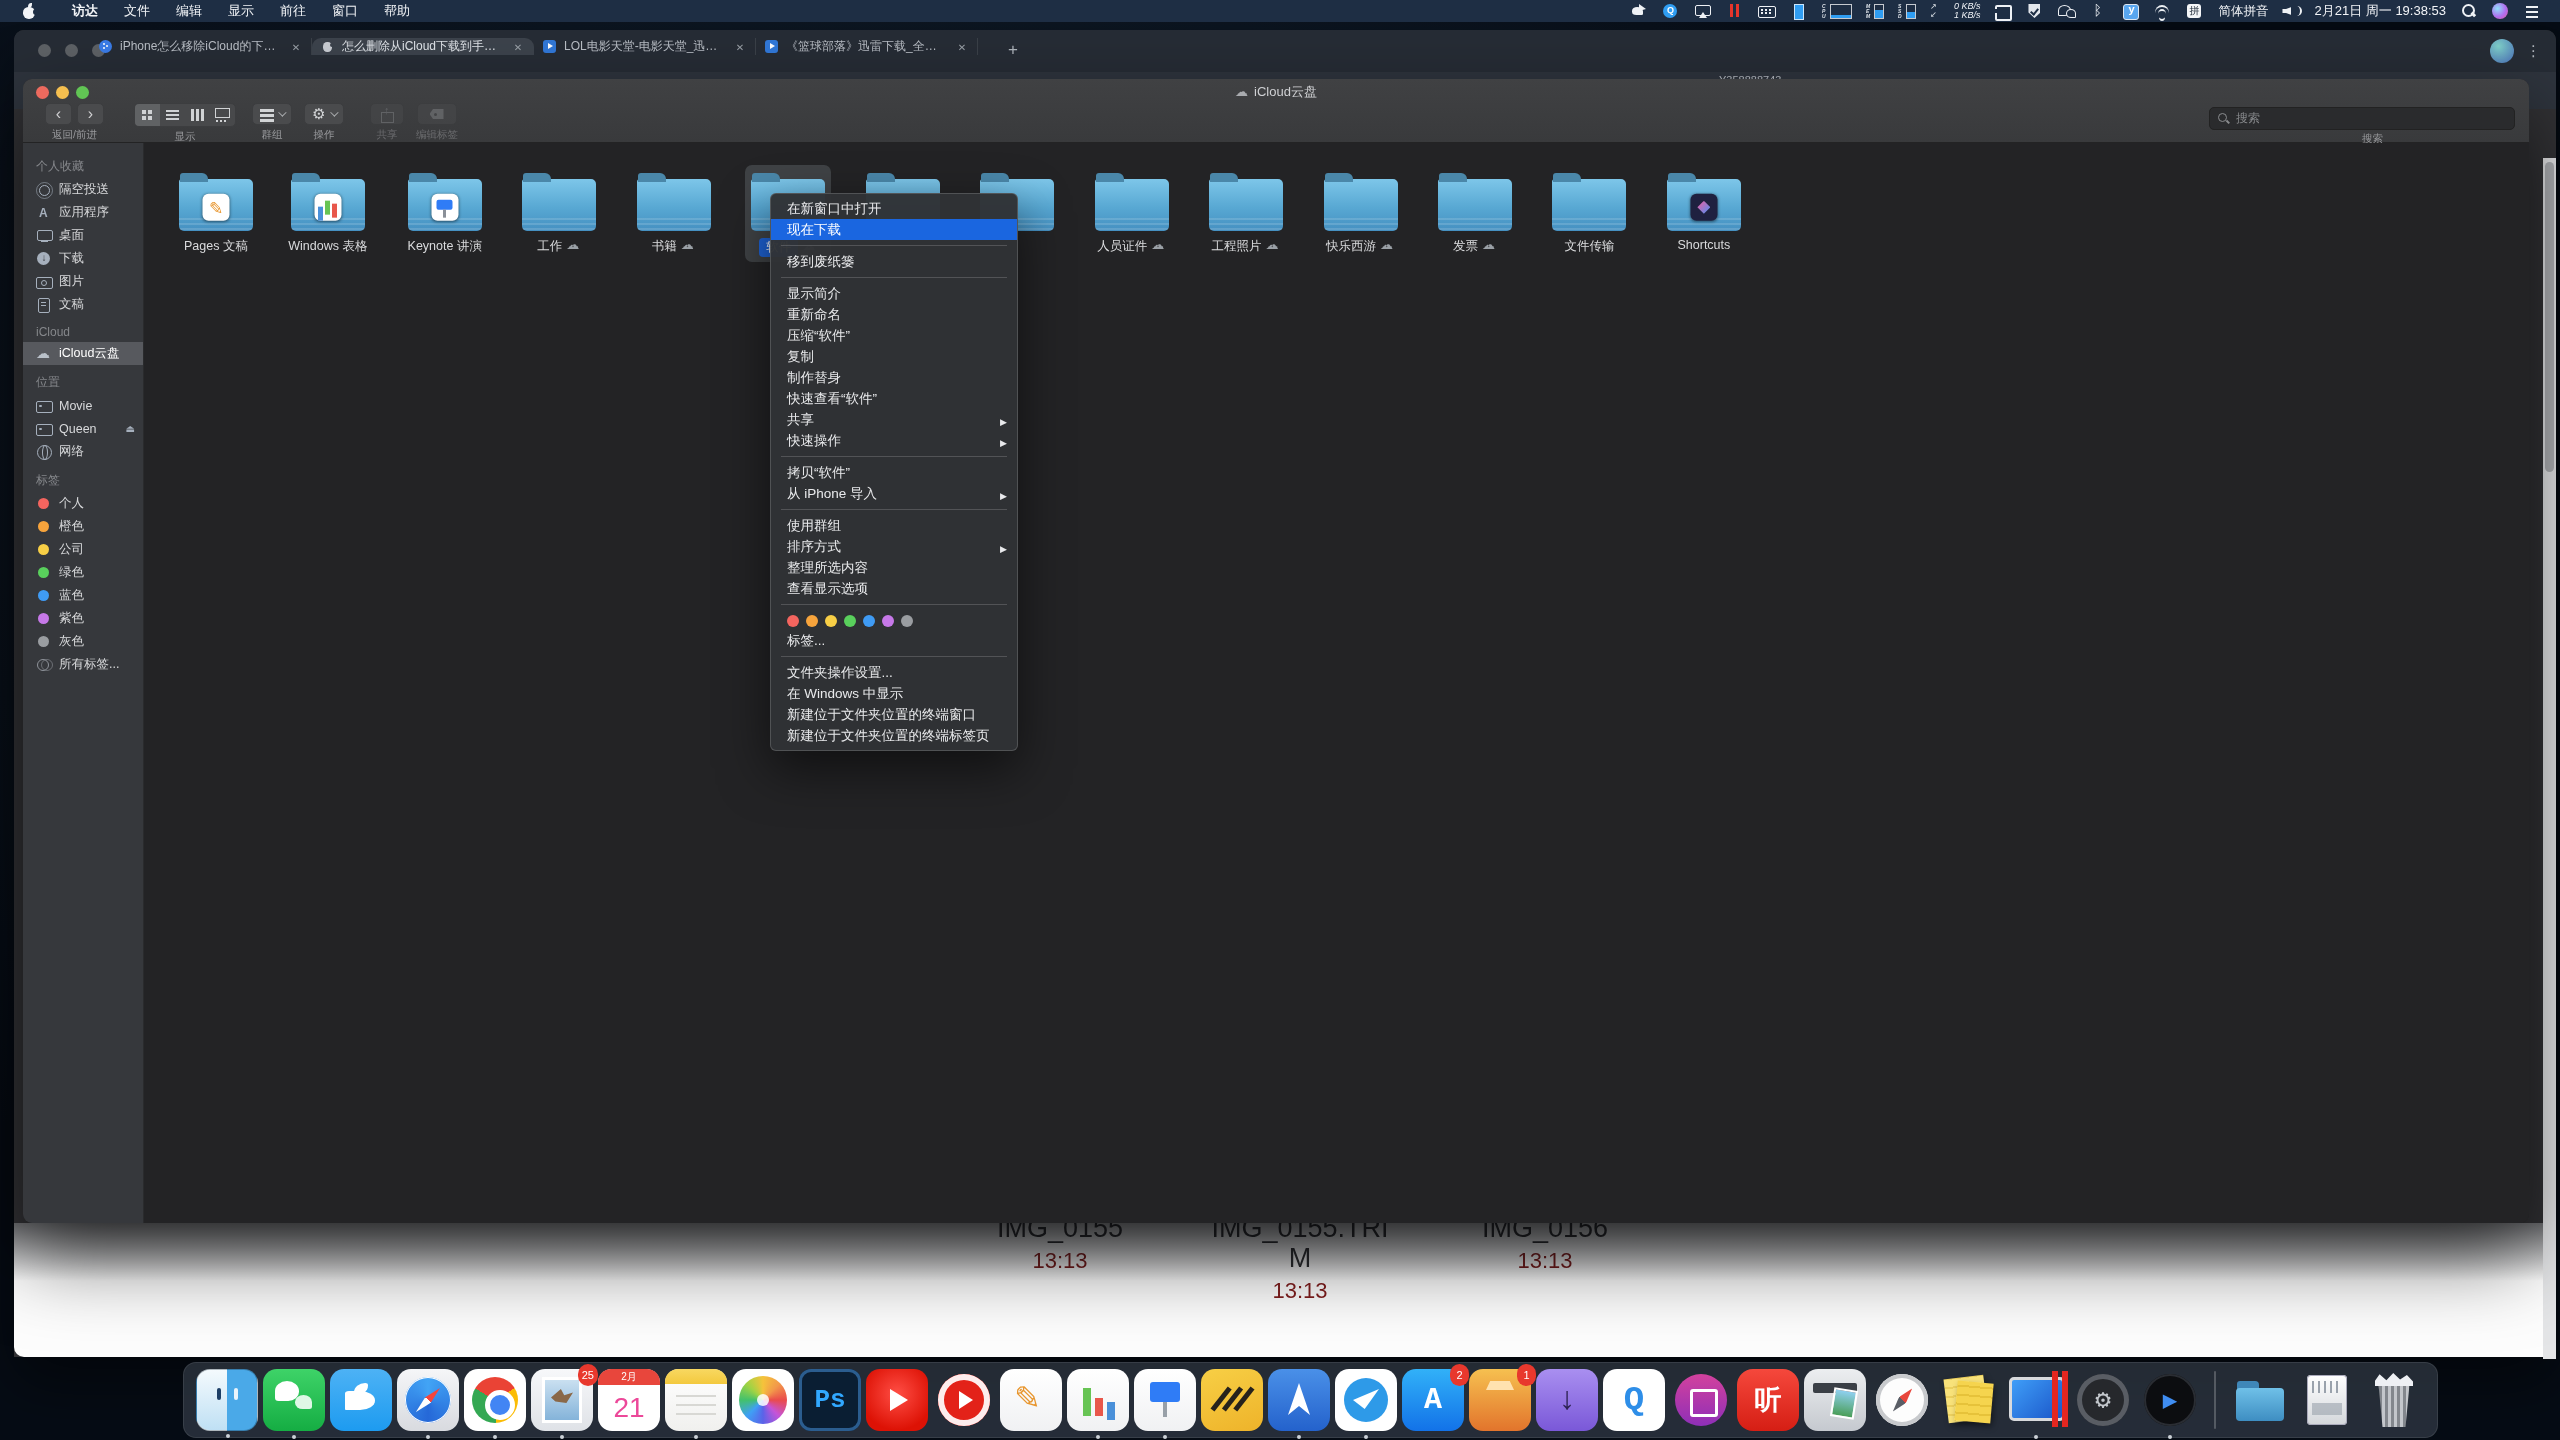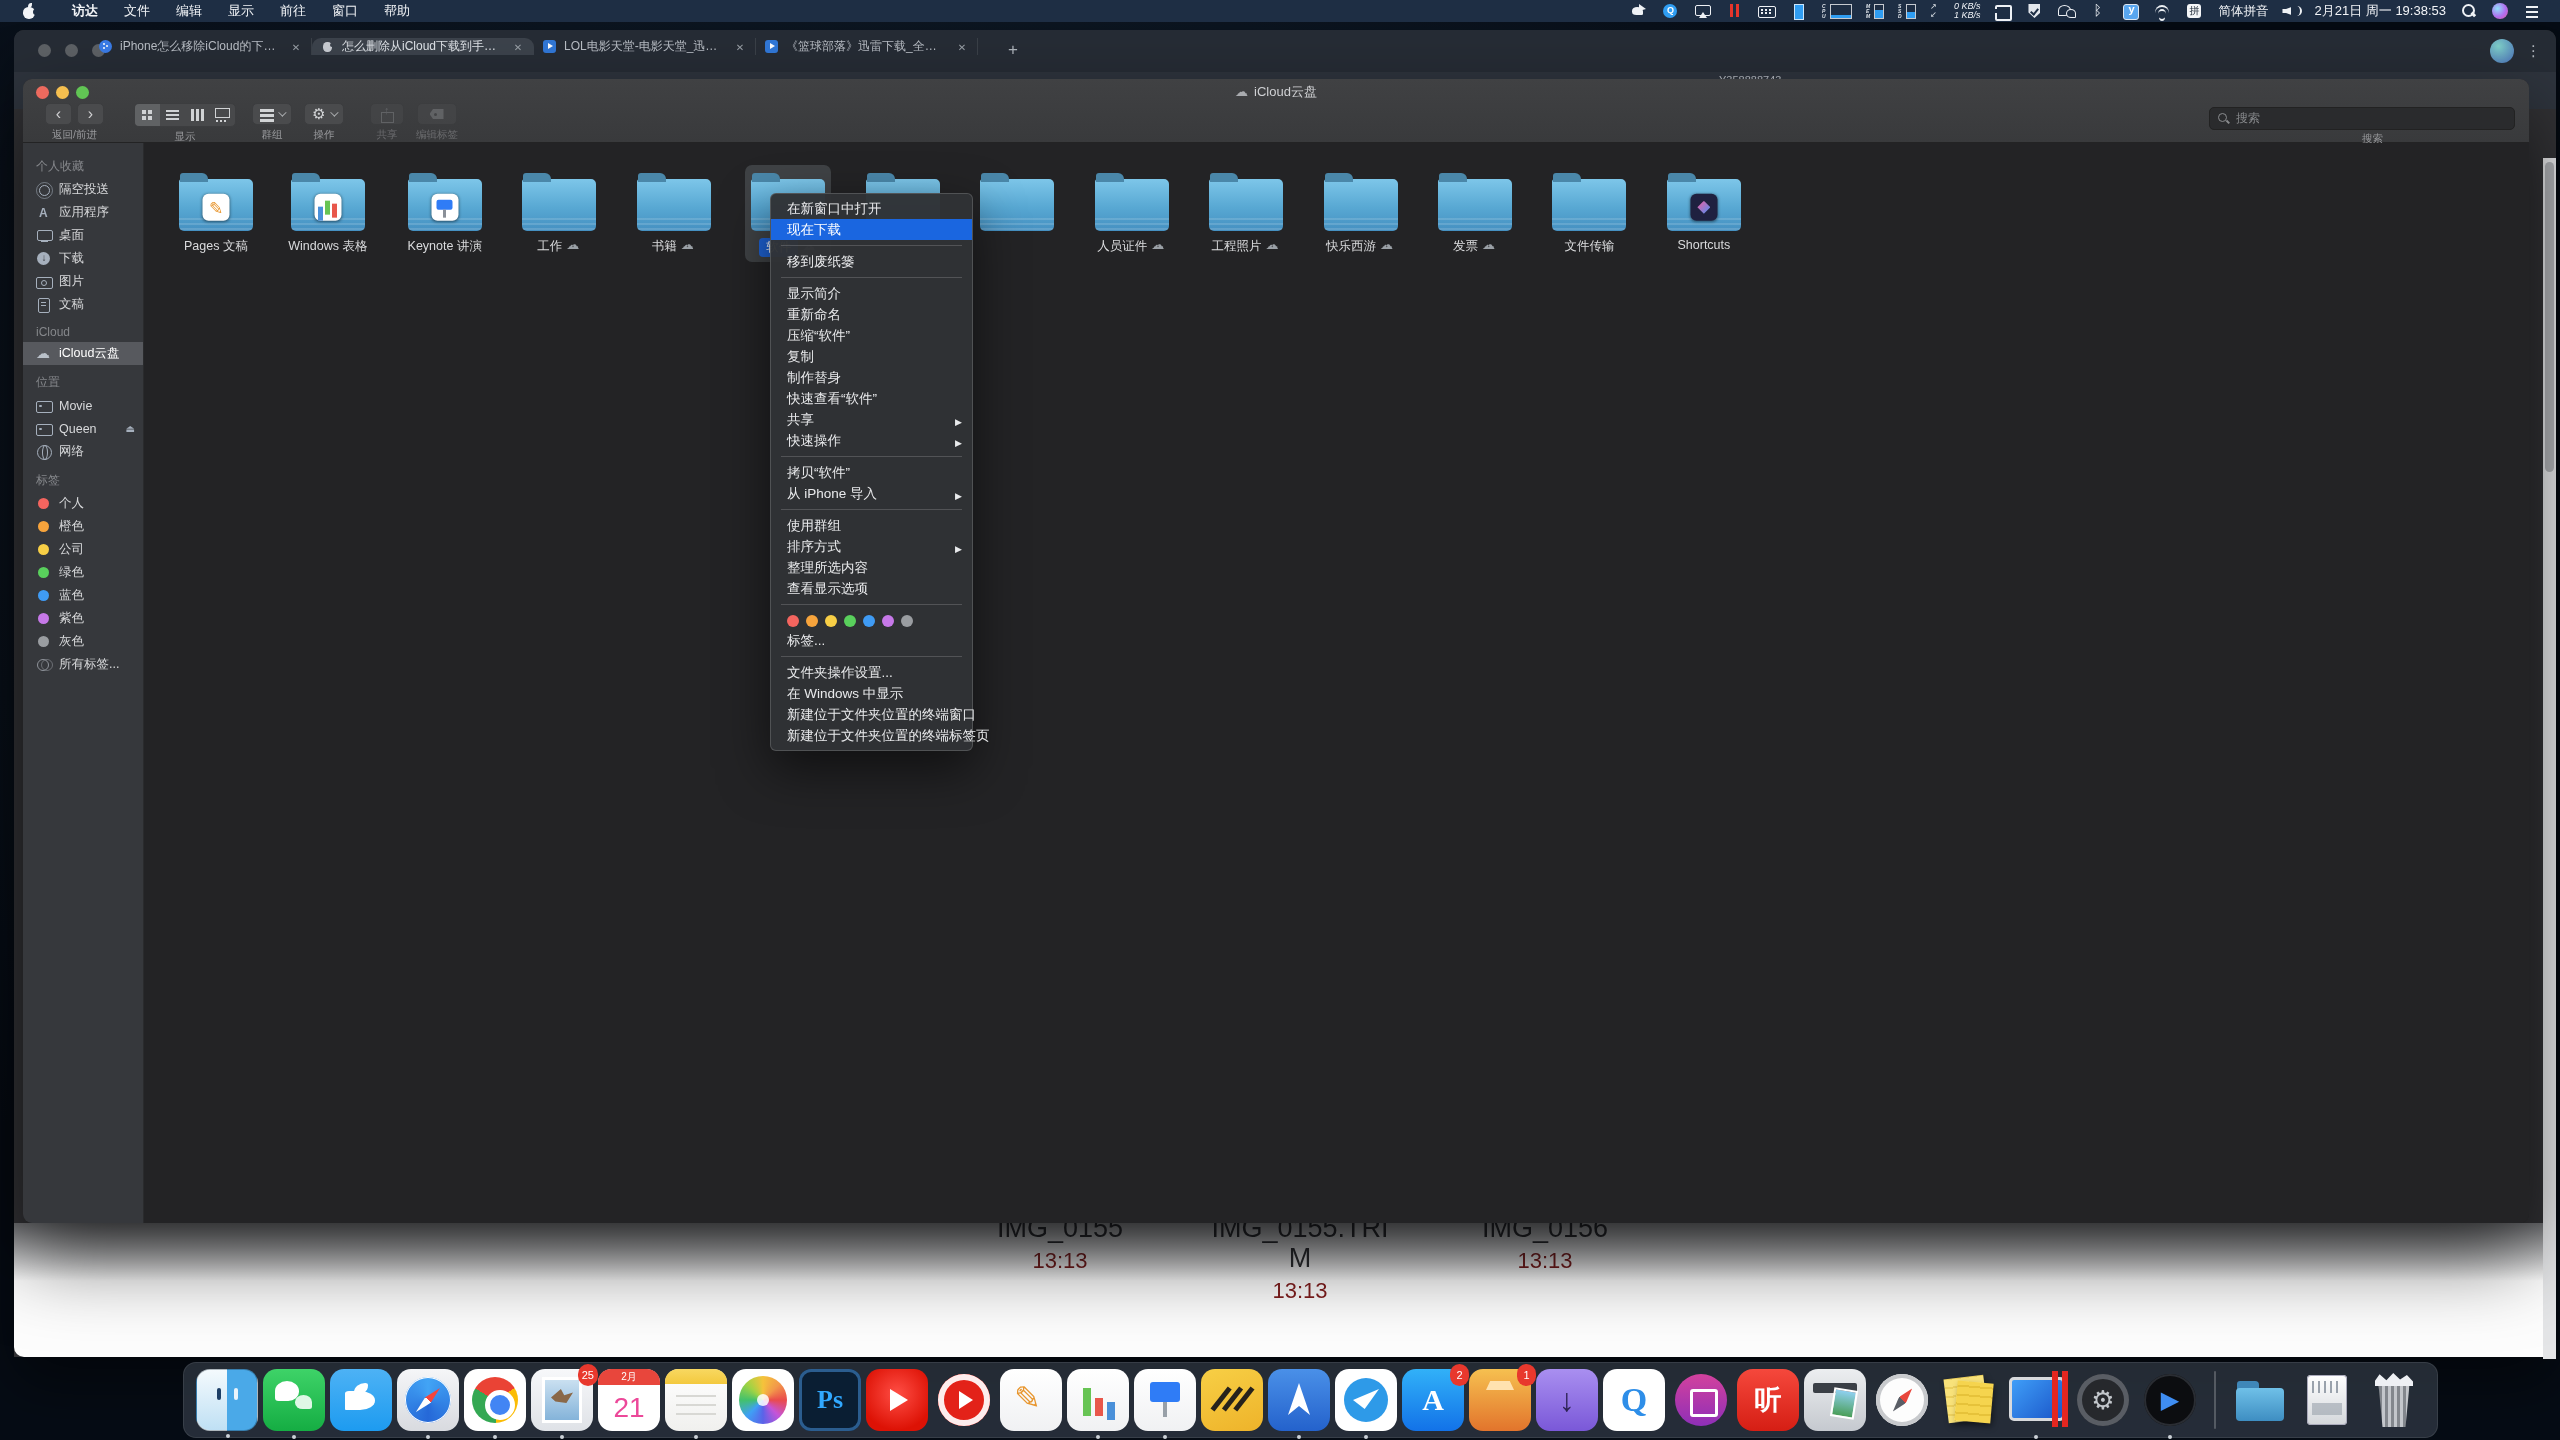--- a/index.html
+++ b/index.html
@@ -187,34 +187,34 @@
   .b-keynote .badge-app::after{content:"";position:absolute;left:50%;top:58%;transform:translateX(-50%);width:3px;height:8px;background:#8a9098}
   .b-shortcuts .badge-app{background:#1f2140}
   .b-shortcuts .badge-app::before{content:"";width:13px;height:13px;background:linear-gradient(135deg,#f25fa0,#4a90f5);clip-path:polygon(50% 0,100% 50%,50% 100%,0 50%);transform:translate(-50%,-50%)}
   .flabel{margin-top:7px;font-size:12.5px;color:#dadbdd;display:flex;align-items:center;justify-content:center;gap:4px}
   .ftext{white-space:nowrap}
   .fcell.selected .ftext{background:#1e63d6;color:#fff;border-radius:4px;padding:1px 7px}
   .fcloud{position:relative;width:15px;height:13px}
   .fcloud::before{content:"☁";position:absolute;left:0;top:-3px;font-size:13px;color:#9aa0a6;font-family:"DejaVu Sans",sans-serif}
   .fcloud::after{content:"↓";position:absolute;left:5px;top:1px;font-size:7px;font-weight:bold;color:#232325}
   
-  .ctxmenu{position:absolute;left:770px;top:193px;width:203px;z-index:5;background:rgba(48,50,53,.97);
+  .ctxmenu{position:absolute;left:770px;top:193px;width:248px;z-index:5;background:rgba(48,50,53,.97);
            border:1px solid rgba(255,255,255,.16);border-radius:6px;padding:4px 0;box-shadow:0 18px 50px rgba(0,0,0,.55);font-size:13.5px;color:#e9eaec}
   .mi{position:relative;padding:2px 24px 2px 16px;line-height:17px;white-space:nowrap}
   .mi.hl{background:#1a66e0;color:#fff}
   .mi.sep{height:1px;padding:0;margin:5px 10px;background:rgba(255,255,255,.17)}
   .mi.sub::after{content:"▶";position:absolute;right:10px;top:5px;font-size:9px;font-family:"DejaVu Sans",sans-serif}
   .mi-dots{display:flex;gap:7px;padding:3px 0 1px}
   .dotc{width:12px;height:12px;border-radius:50%}
   
   .dock{position:absolute;left:183px;bottom:2px;height:76px;z-index:6;background:rgba(64,72,86,.55);
         border:1px solid rgba(255,255,255,.09);border-radius:13px;display:flex;align-items:center;padding:0 12px;gap:5px}
   .dk{width:62px;height:62px;border-radius:14px;position:relative;display:flex;align-items:center;justify-content:center;flex:0 0 auto}
   .dk::before,.dk::after{content:"";position:absolute}
-  .dk-glyph{position:relative;z-index:3;font-family:Liberation Serif, serif}
+  .dk-glyph{position:relative;z-index:3;font-family:Liberation Mono, monospace}
   .rundot{position:absolute;bottom:-8px;left:29px;width:4px;height:4px;border-radius:50%;background:#ccd1d7;z-index:4}
   .badge{position:absolute;top:-5px;right:-5px;min-width:19px;height:22px;border-radius:10px;background:#e8382d;color:#fff;font-size:11px;
          display:flex;align-items:center;justify-content:center;padding:0 4px;z-index:5}
   .k-finder{background:linear-gradient(90deg,#e9f5fc 0 50%,#4aa9e8 50% 100%);border:1px solid rgba(0,0,0,.25)}
   .k-finder::before{left:0;top:0;bottom:0;width:50%;background:linear-gradient(180deg,#f4fafd,#bfe0f4);border-radius:13px 0 0 13px}
   .k-finder::after{left:20px;top:18px;width:4px;height:12px;background:#1d3f66;box-shadow:17px 0 0 #eaf4fb;border-radius:2px;z-index:2}
   .k-wechat{background:linear-gradient(180deg,#3ed368,#15ad43)}
   .k-wechat::before{left:12px;top:12px;width:24px;height:20px;background:#fff;border-radius:50% 50% 45% 15%}
   .k-wechat::after{left:32px;top:26px;width:17px;height:14px;background:#dff7e6;border-radius:50% 50% 15% 45%}
   .k-twitter{background:linear-gradient(180deg,#4db2f5,#1d9bf0)}

